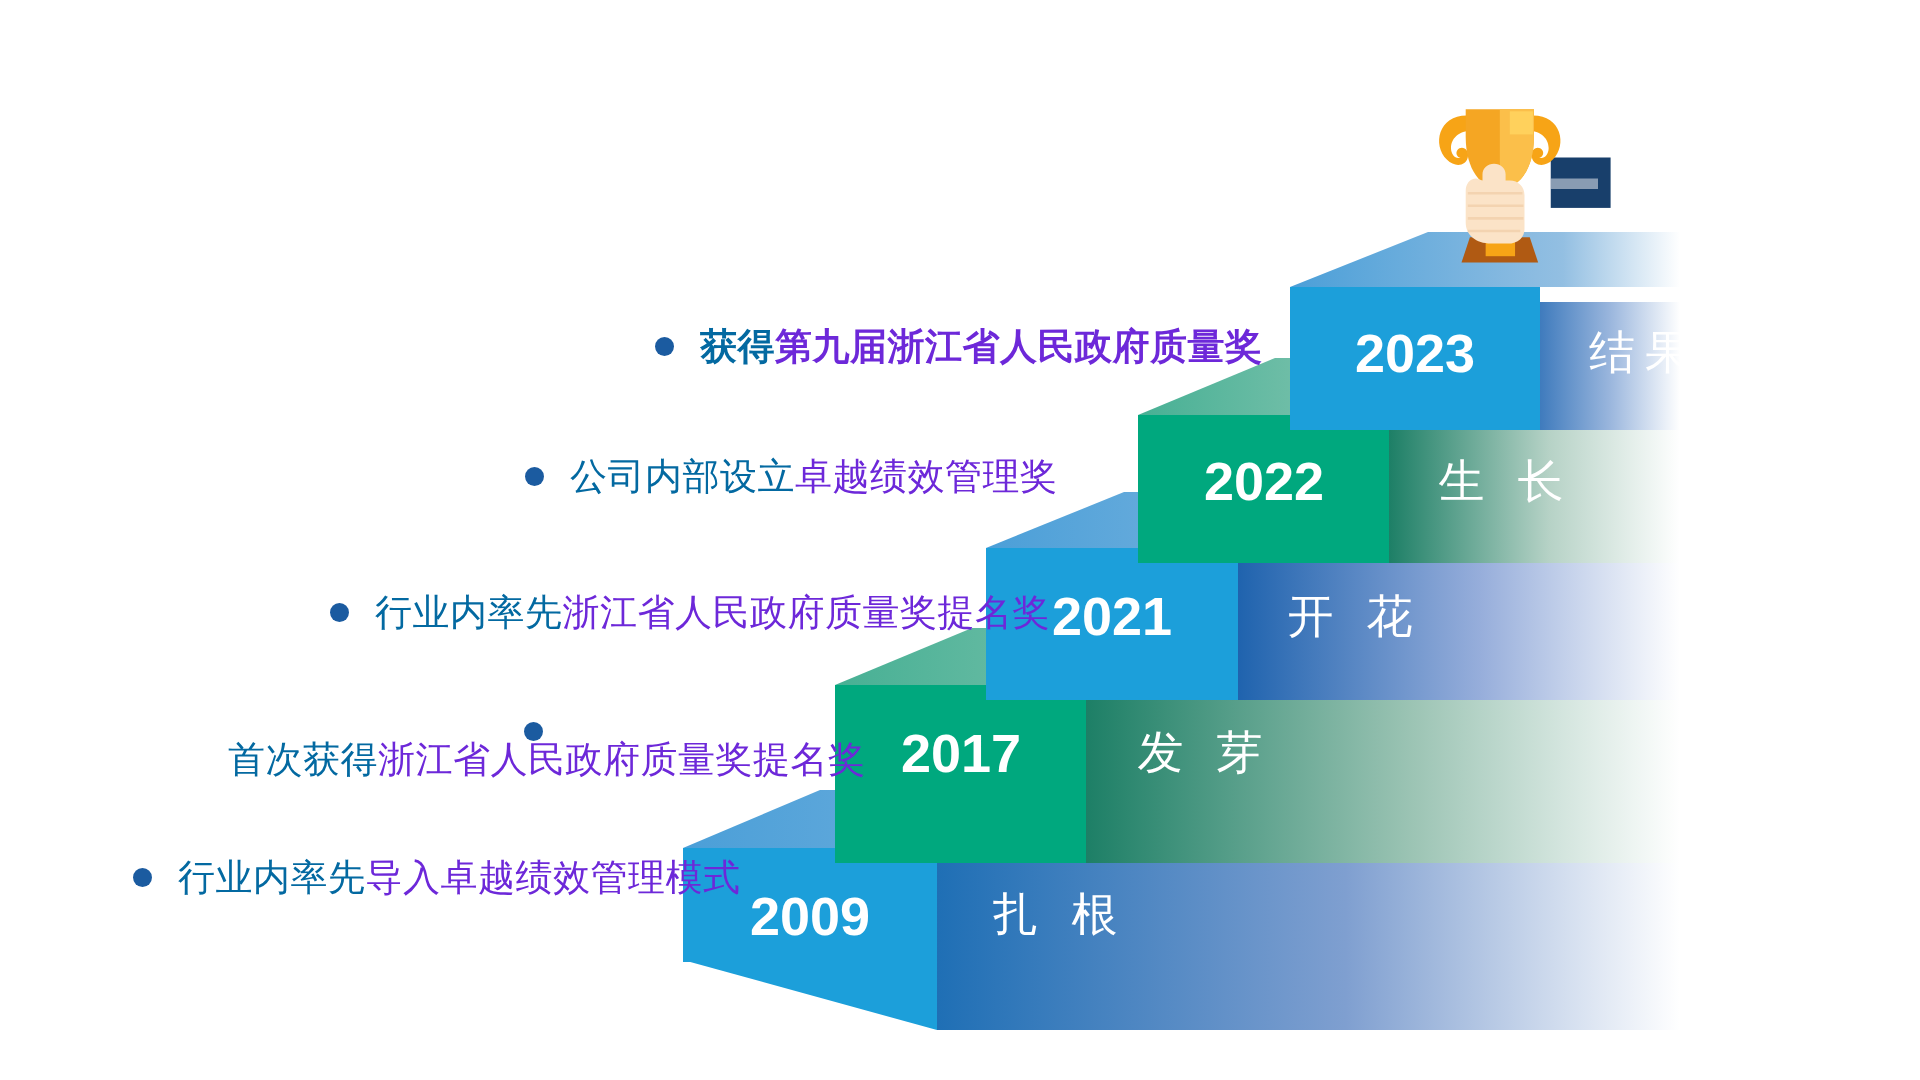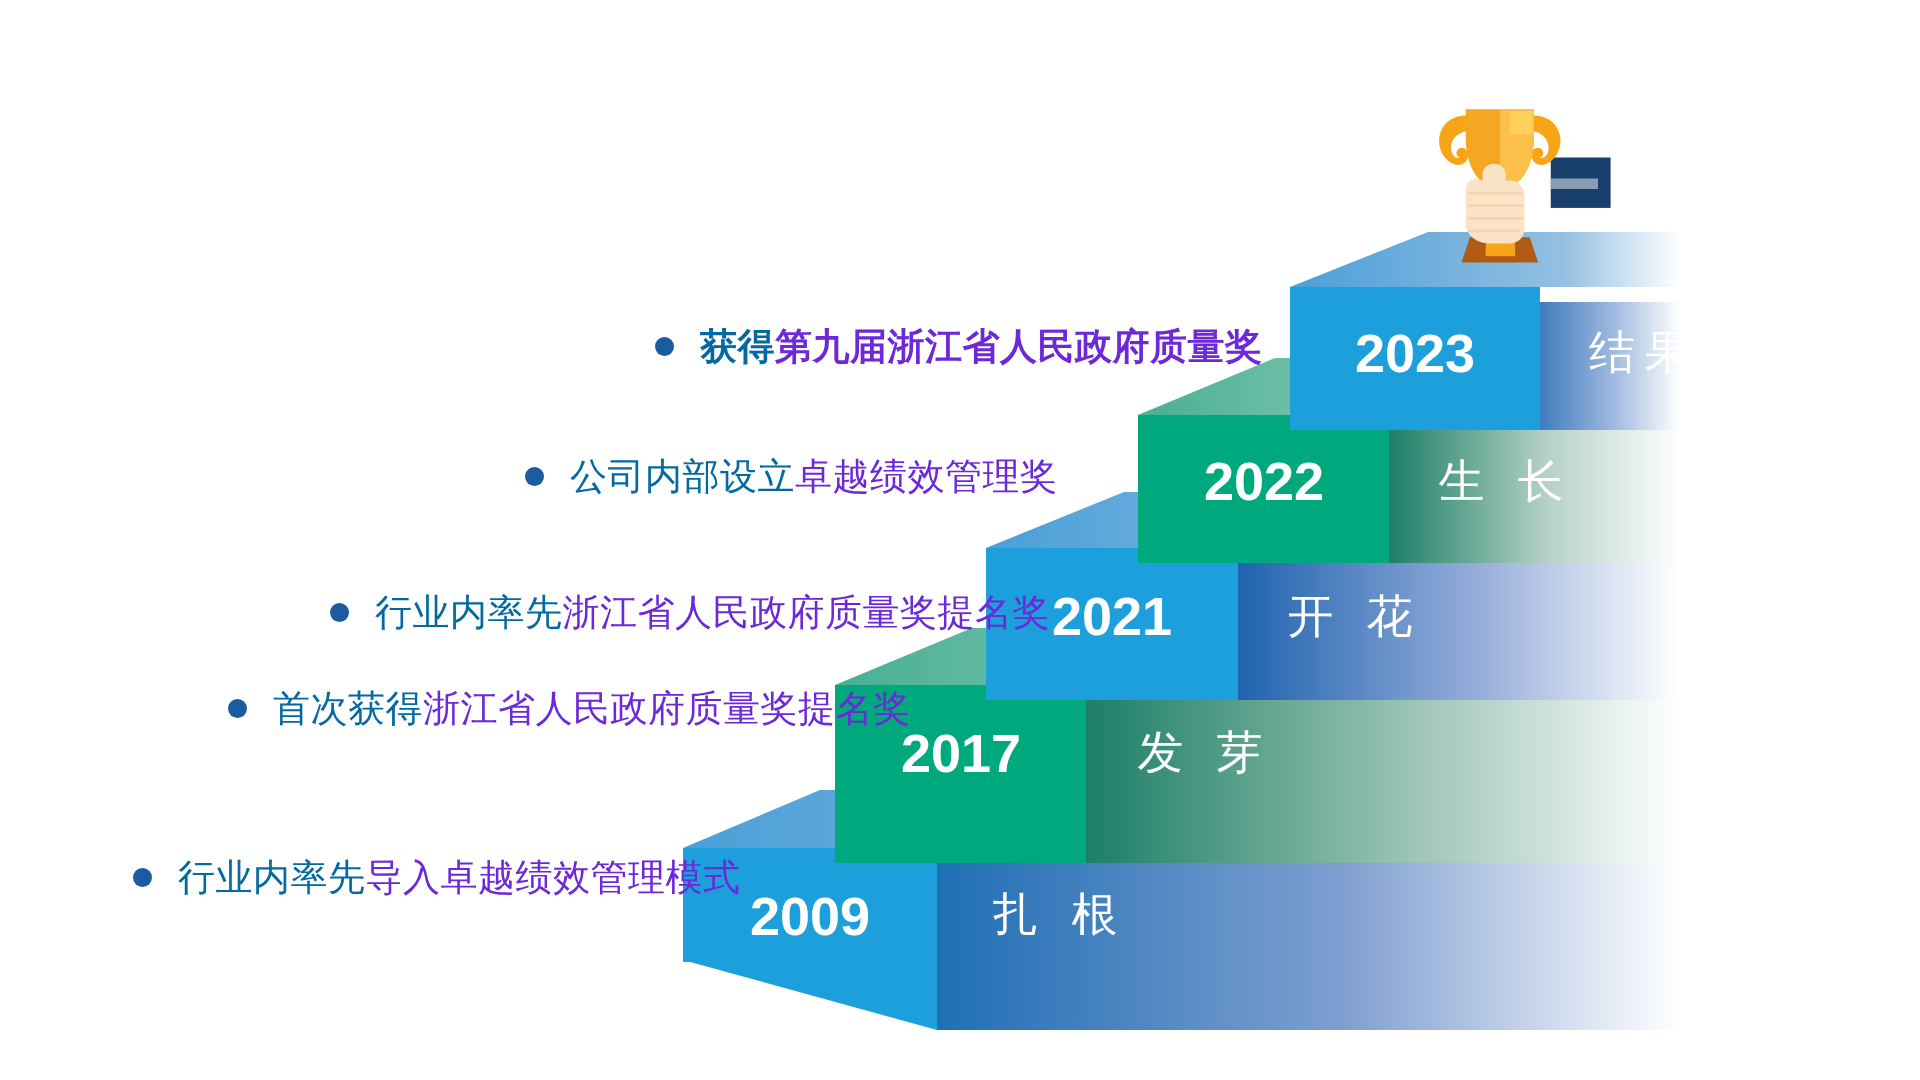--- a/index.html
+++ b/index.html
@@ -193,21 +193,21 @@
     </span>
   </div>
 
   <div class="bullet-row" style="left:330px;top:588px;">
     <span class="bullet-dot"></span>
     <span class="btxt">
       <span class="b-blue">行业内率先</span><span class="b-red">浙江省人民政府质量奖提名奖</span>
     </span>
   </div>
 
-  <div class="bullet-row" style="left:228px;top:684px;">
+  <div class="bullet-row" style="left:228px;top:722px;flex-direction:column;">
     <span class="bullet-dot"></span>
     <span class="btxt">
       <span class="b-blue">首次获得</span><span class="b-red">浙江省人民政府质量奖提名奖</span>
     </span>
   </div>
 
   <div class="bullet-row" style="left:133px;top:853px;justify-content:flex-end;">
     <span class="bullet-dot"></span>
     <span class="btxt">
       <span class="b-blue">行业内率先</span><span class="b-red">导入卓越绩效管理模式</span>

